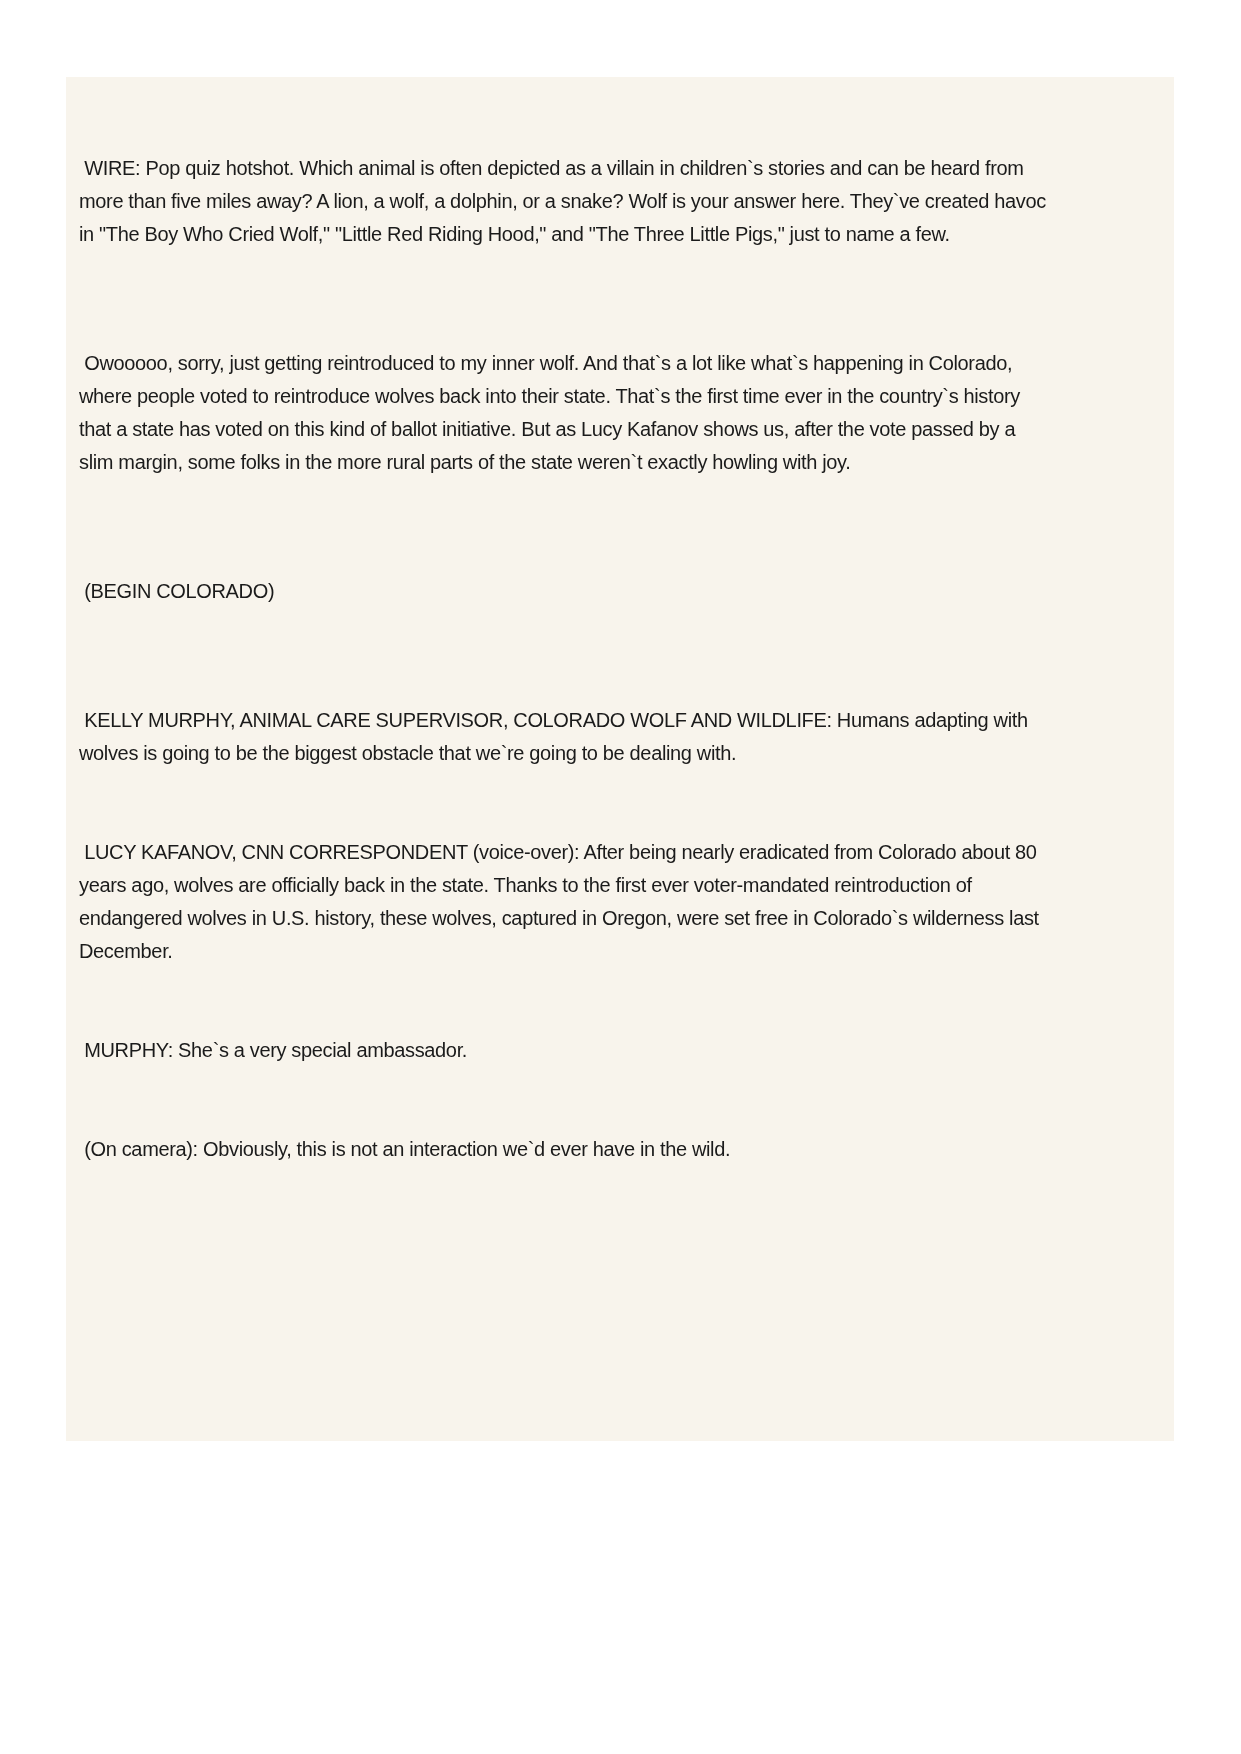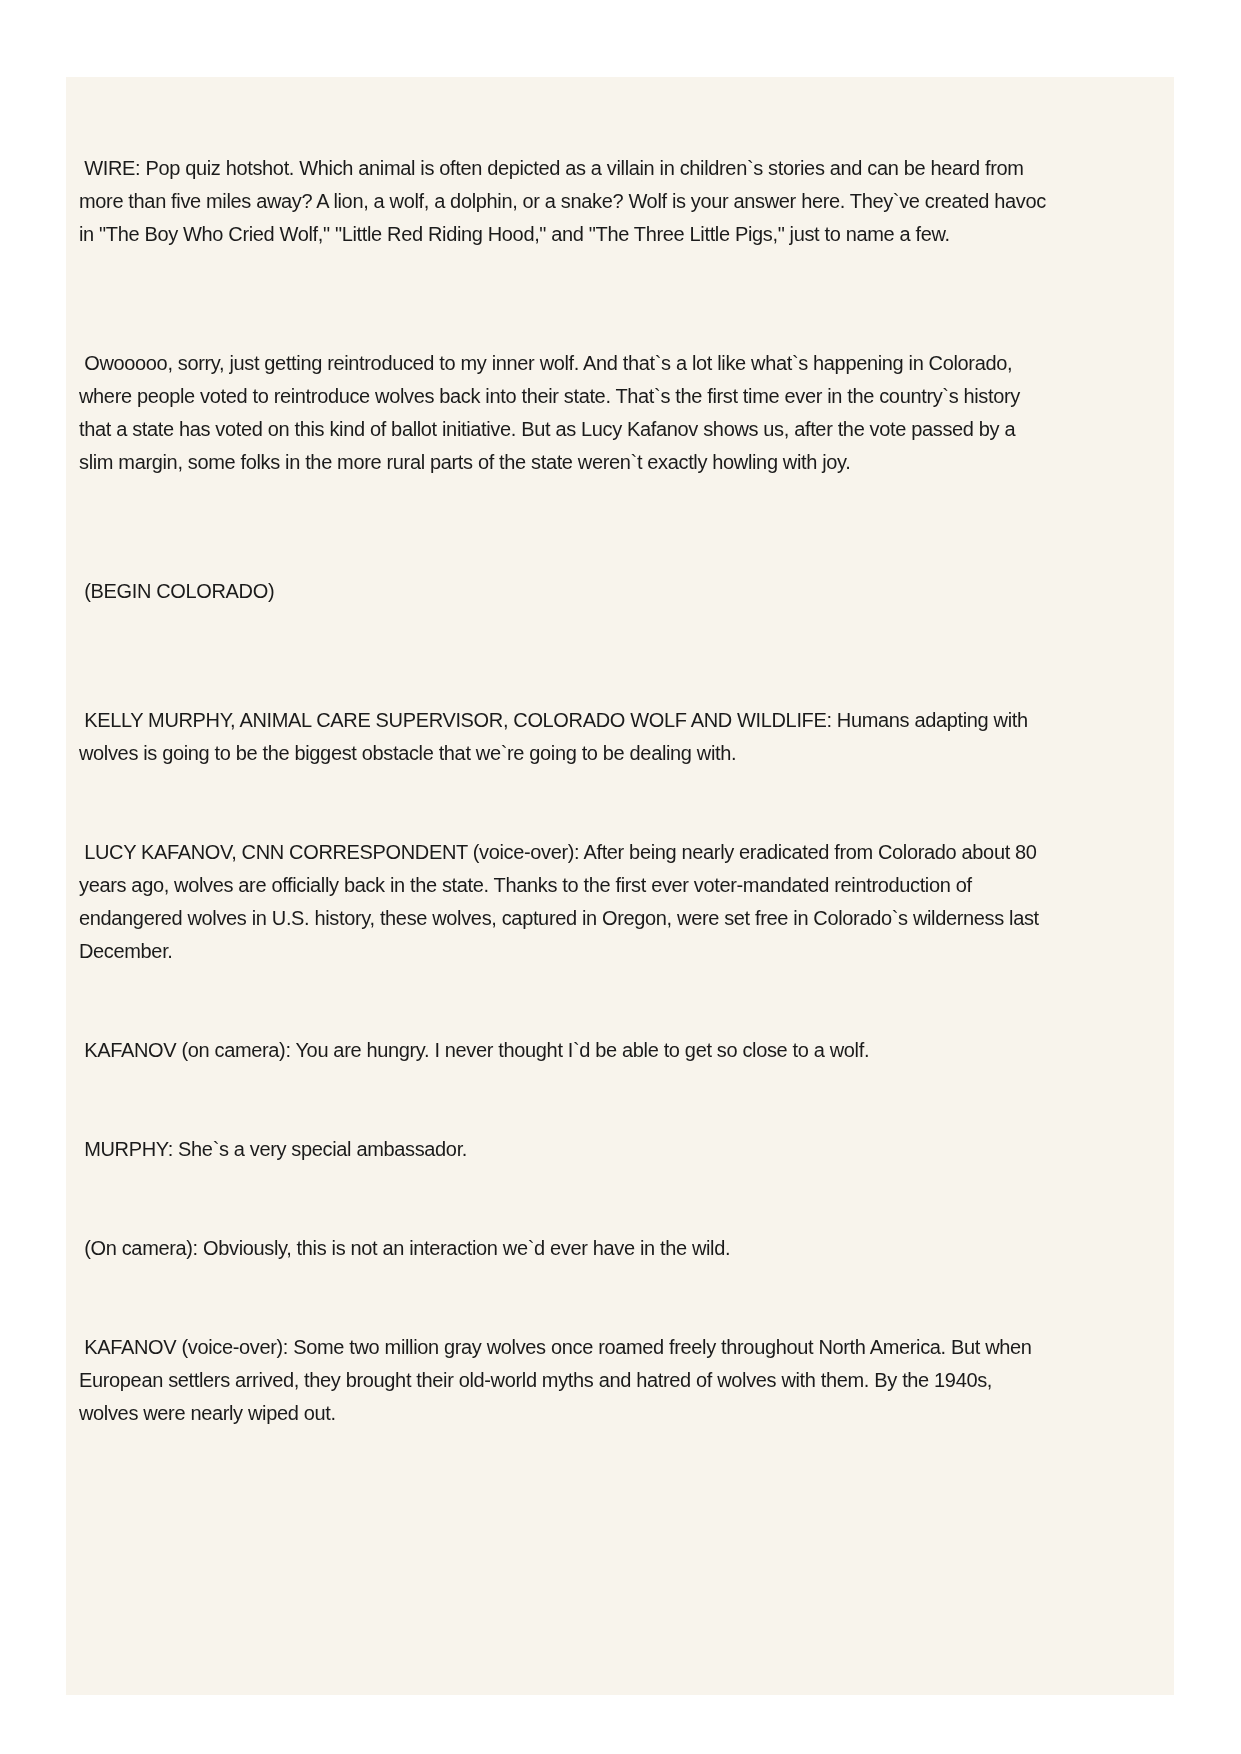--- a/index.html
+++ b/index.html
@@ -12,21 +12,21 @@
     height: 1754px;
     position: relative;
     font-family: "Liberation Sans", sans-serif;
     overflow: hidden;
   }
   .panel {
     position: absolute;
     left: 66px;
     top: 77px;
     width: 1108px;
-    height: 1618px;
+    height: 1364px;
     box-sizing: border-box;
     padding: 9px 0 0 13px;
     overflow: hidden;
   }
   .content {
     width: 975px;
     font-size: 20px;
     line-height: 33px;
     letter-spacing: -0.35px;
     white-space: pre-wrap;
@@ -43,24 +43,22 @@
 <body style="background: rgb(255, 255, 255);">
 
 <div class="page">
   <div class="panel" style="background: rgb(248, 244, 236); color: rgb(27, 27, 27);">
     <div class="content">
       <p class="para gap"> WIRE: Pop quiz hotshot. Which animal is often depicted as a villain in children`s stories and can be heard from more than five miles away? A lion, a wolf, a dolphin, or a snake? Wolf is your answer here. They`ve created havoc in "The Boy Who Cried Wolf," "Little Red Riding Hood," and "The Three Little Pigs," just to name a few.</p>
       <p class="para gap"> Owooooo, sorry, just getting reintroduced to my inner wolf. And that`s a lot like what`s happening in Colorado, where people voted to reintroduce wolves back into their state. That`s the first time ever in the country`s history that a state has voted on this kind of ballot initiative. But as Lucy Kafanov shows us, after the vote passed by a slim margin, some folks in the more rural parts of the state weren`t exactly howling with joy.</p>
       <p class="para gap"> (BEGIN COLORADO)</p>
       <p class="para"> KELLY MURPHY, ANIMAL CARE SUPERVISOR, COLORADO WOLF AND WILDLIFE: Humans adapting with wolves is going to be the biggest obstacle that we`re going to be dealing with.</p>
       <p class="para"> LUCY KAFANOV, CNN CORRESPONDENT (voice-over): After being nearly eradicated from Colorado about 80 years ago, wolves are officially back in the state. Thanks to the first ever voter-mandated reintroduction of endangered wolves in U.S. history, these wolves, captured in Oregon, were set free in Colorado`s wilderness last December.</p>
-      <p class="para"> KAFANOV (on camera): You are hungry. I never thought I`d be able to get so close to a wolf.</p>
       <p class="para"> MURPHY: She`s a very special ambassador.</p>
       <p class="para"> (On camera): Obviously, this is not an interaction we`d ever have in the wild.</p>
-      <p class="para"> KAFANOV (voice-over): Some two million gray wolves once roamed freely throughout North America. But when European settlers arrived, they brought their old-world myths and hatred of wolves with them. By the 1940s, wolves were nearly wiped out.</p>
       
       
       
       
       
       
       
       
       
     </div>

